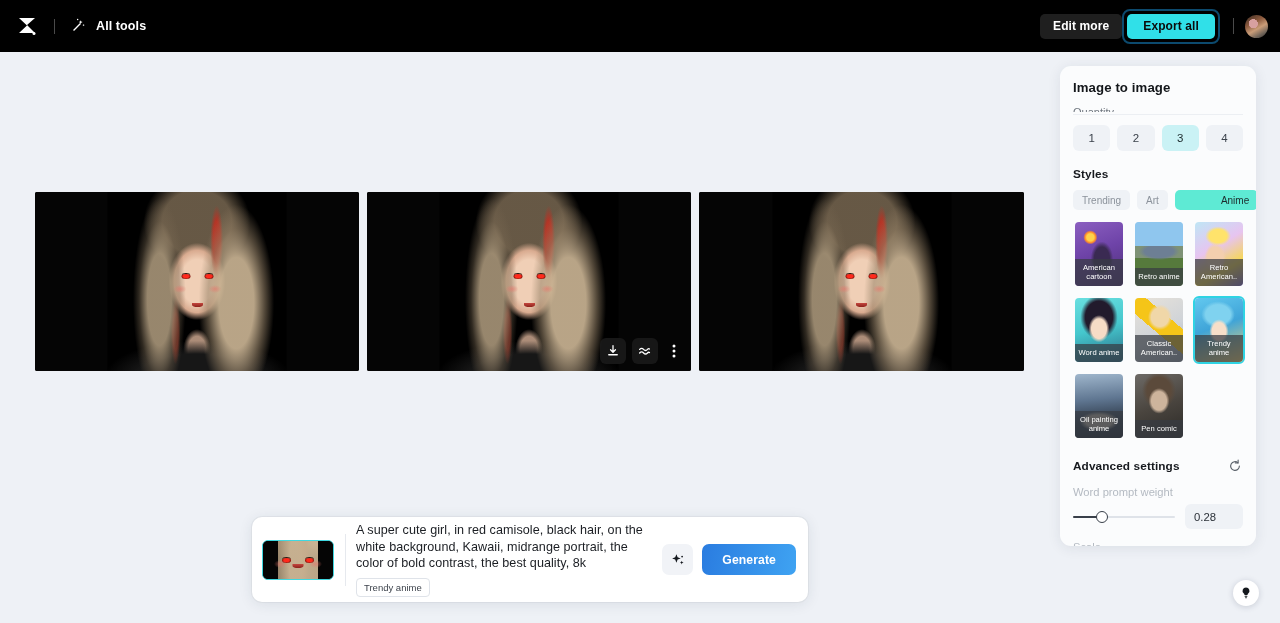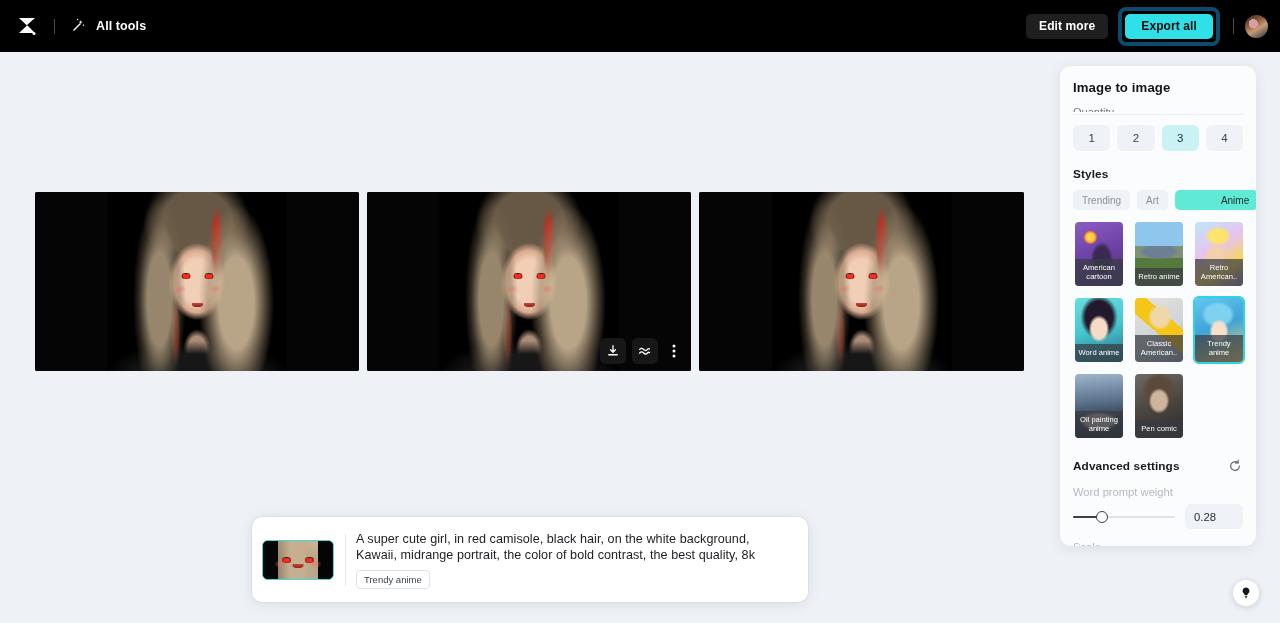--- a/index.html
+++ b/index.html
@@ -25,22 +25,22 @@
   .alltools { display: flex; align-items: center; gap: 10px; cursor: pointer; }
   .alltools .lbl { color: #ffffff; font-size: 12.5px; font-weight: 700; letter-spacing: .1px; }
   .topright { margin-left: auto; display: flex; align-items: center; gap: 0; }
   .btn-editmore {
     background: #1f1f1f; color: #fff; border: none;
     font-family: inherit; font-size: 12px; font-weight: 700;
     height: 25px; padding: 0 13px; border-radius: 5px; cursor: pointer;
     letter-spacing: .1px;
   }
   .export-wrap {
-    position: relative; margin-left: 10px;
-    padding: 3px; border: 4px solid #0c4a6e; border-radius: 8px;
+    position: relative; 
+    padding: 3px; border: 2px solid #0c4a6e; border-radius: 8px;
   }
   .btn-exportall {
     display: block;
     background: #30e0e8; color: #0b0b0b; border: none;
     font-family: inherit; font-size: 12px; font-weight: 700;
     height: 25px; padding: 0 16px; border-radius: 5px; cursor: pointer;
     letter-spacing: .1px;
   }
   .topsep { width: 1px; height: 16px; background: #4a4a4a; margin: 0 11px 0 13px; }
   .avatar {
@@ -396,20 +396,30 @@
             <div class="blushR"></div>
           <div class="mouth"></div>
         </div>
       </div>
     </div>
     <div class="prompt-divider"></div>
     <div class="prompt-body">
       <div class="prompt-text">A super cute girl, in red camisole, black hair, on the white background, Kawaii, midrange portrait,  the color of bold contrast, the best quality, 8k</div>
       <span class="prompt-tag">Trendy anime</span>
     </div>
+    <div class="prompt-actions">
+      <button class="btn-magic">
+        <svg width="16" height="16" viewBox="0 0 18 18">
+          <path d="M7.2 2.4 l1.35 3.45 3.45 1.35 -3.45 1.35 -1.35 3.45 -1.35-3.45 -3.45-1.35 3.45-1.35z" fill="#14181d"></path>
+          <path d="M13.2 9.8 l.6 1.5 1.5.6 -1.5.6 -.6 1.5 -.6-1.5 -1.5-.6 1.5-.6z" fill="#14181d"></path>
+          <circle cx="13.6" cy="5.2" r="1" fill="#14181d"></circle>
+        </svg>
+      </button>
+      <button class="btn-generate">Generate</button>
+    </div>
   </div>
 
 </div>
 
 <div class="panel">
   <div class="panel-title">Image to image</div>
   <div class="panel-scroll">
 
     <div class="cut-label">Quantity</div>
     <div class="hr"></div>

